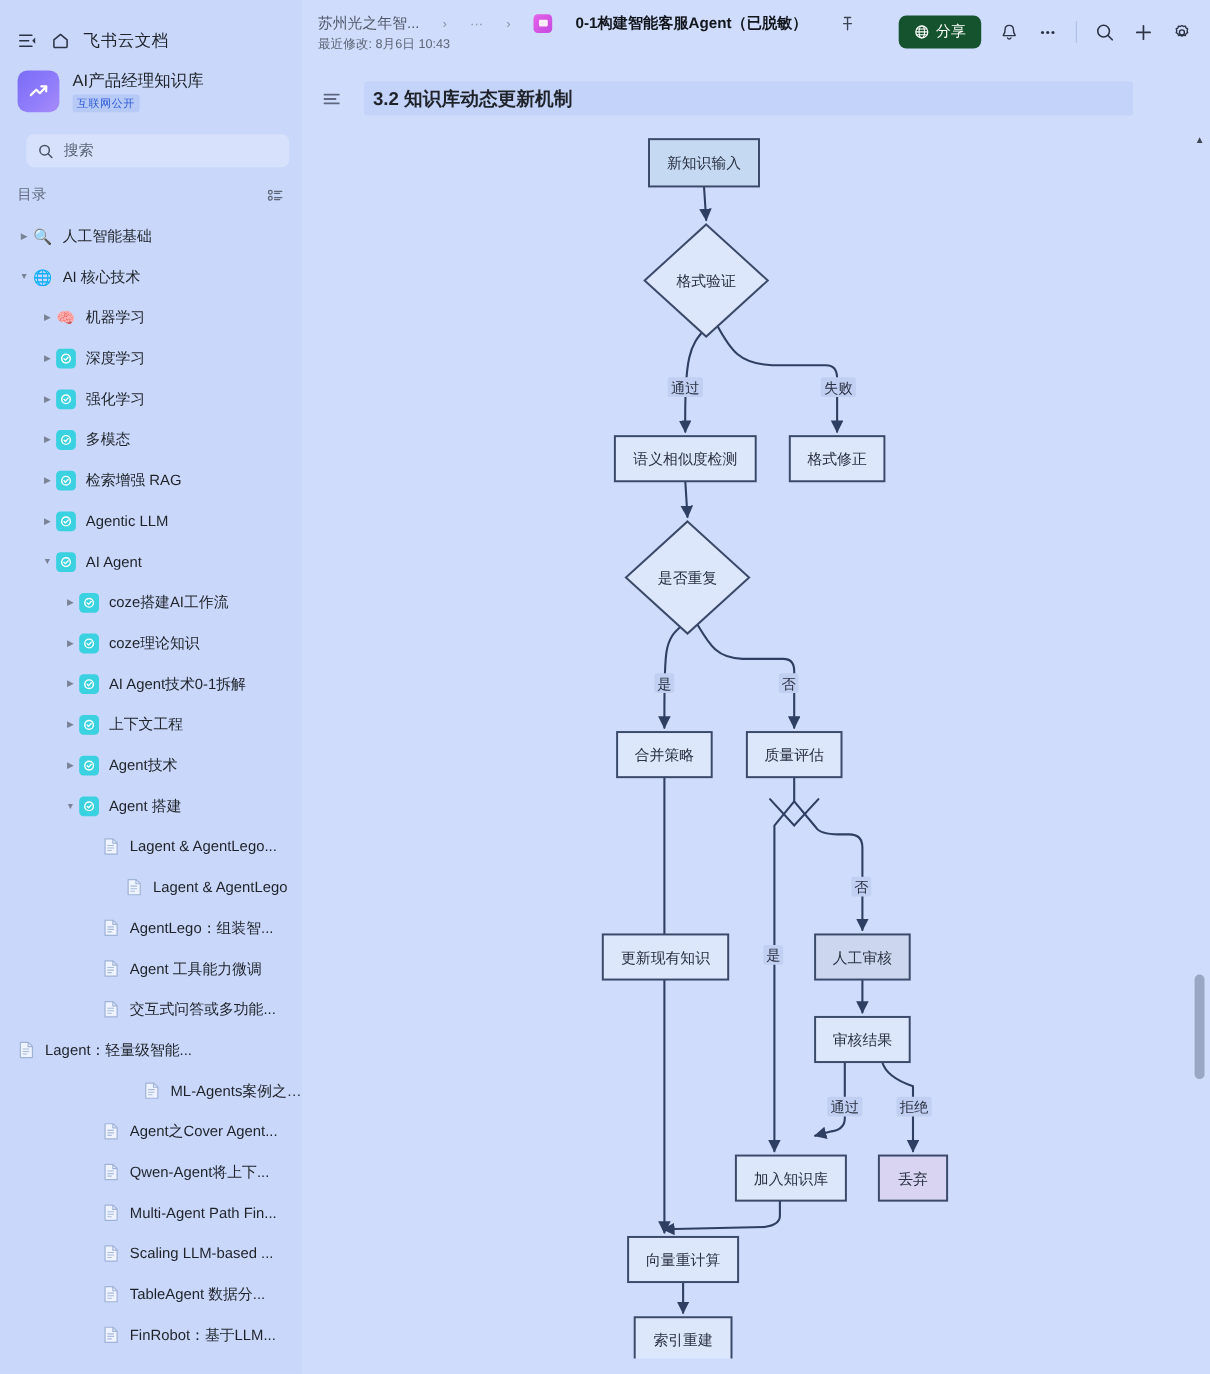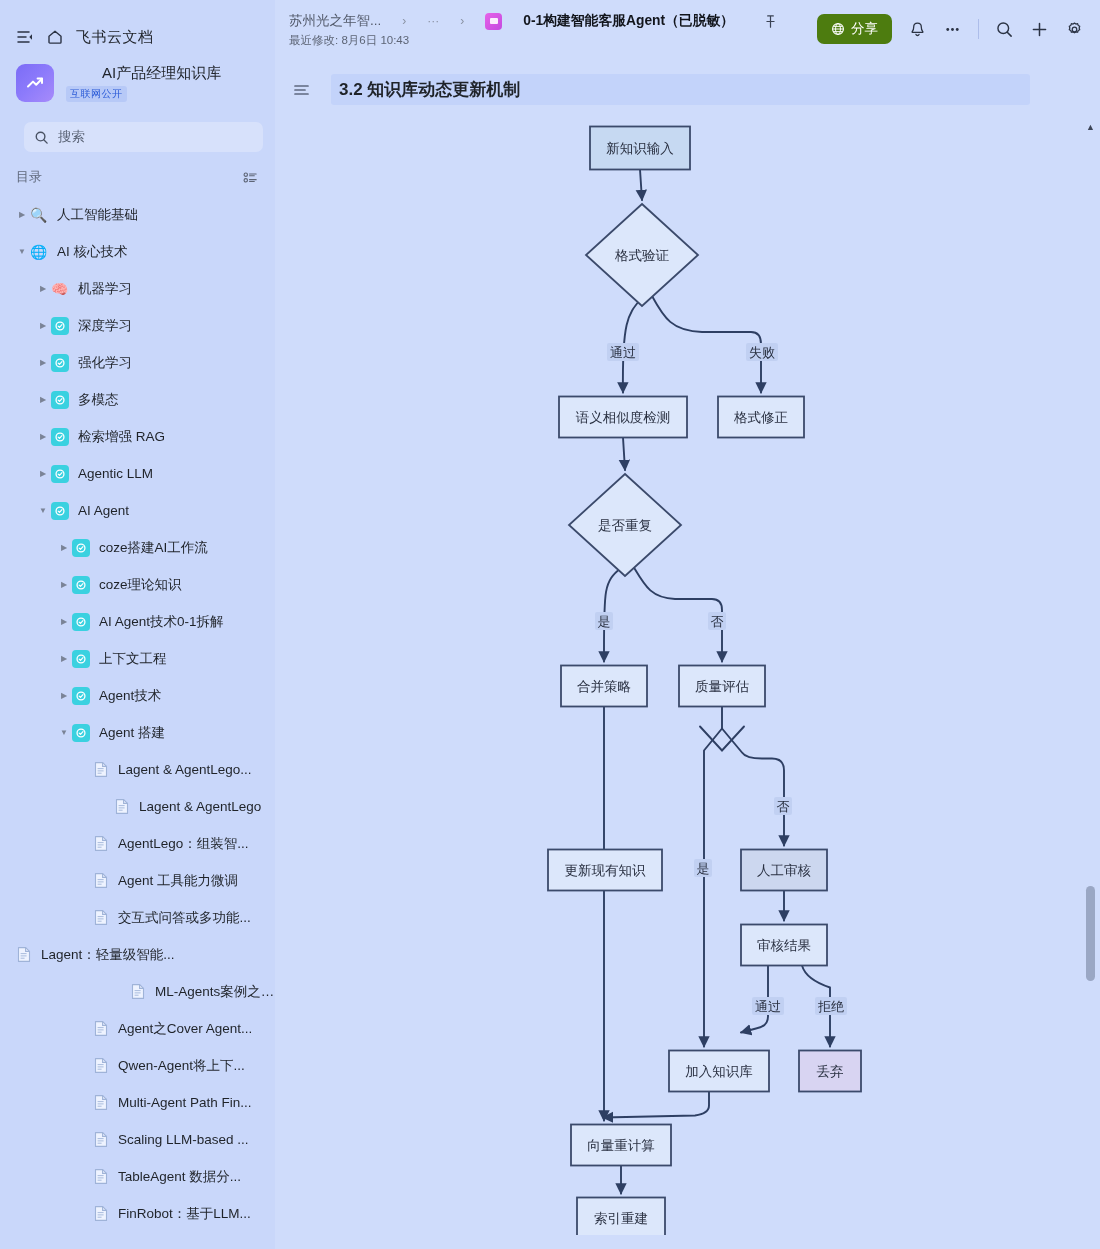--- a/index.html
+++ b/index.html
@@ -27,21 +27,21 @@
   .sb-top-label {
     font-size: 15px; color: #1f2329; letter-spacing: .5px;
   }
   .ws-row { display: flex; align-items: center; gap: 12px; padding: 10px 16px 6px 16px; }
   .ws-logo {
     width: 38px; height: 38px; border-radius: 9px; flex: 0 0 38px;
     background: linear-gradient(135deg, #7b6cf6 0%, #8d7bfb 50%, #a78bfa 100%);
     display: flex; align-items: center; justify-content: center;
   }
   .ws-texts { display: flex; flex-direction: column; gap: 3px; }
-  .ws-name { font-size: 15px; color: #1f2329; font-weight: 400; margin-left: 36px; }
+  .ws-name { font-size: 15px; color: #1f2329; font-weight: 400; }
   .ws-badge {
     font-size: 10px; color: #2b5bd7; background: #b7c9f7;
     padding: 1px 4px; border-radius: 3px; align-self: flex-start;
     letter-spacing: .5px;
   }
   .search-box {
     margin: 14px 12px 0 24px; height: 30px; border-radius: 7px;
     background: #d7e1fb; display: flex; align-items: center; gap: 9px;
     padding: 0 10px;
   }
@@ -81,21 +81,21 @@
     background: linear-gradient(135deg,#e662e8,#c44ae0);
     display: flex; align-items: center; justify-content: center;
   }
   .crumb-title { font-weight: 700; color: #12151c; font-size: 13.8px; }
   .modtime { font-size: 11.5px; color: #5d6576; padding-left: 0; }
   .top-right {
     position: absolute; right: 16px; top: 14px;
     display: flex; align-items: center; gap: 16px;
   }
   .share-btn {
-    background: #4d7c0f; color: #fff; border-radius: 7px;
+    background: #14532d; color: #fff; border-radius: 7px;
     height: 30px; padding: 0 14px; display: flex; align-items: center; gap: 6px;
     font-size: 13.5px; border: none; cursor: pointer;
     font-family: inherit;
   }
   .divider-v { width: 1px; height: 20px; background: #adbdea; }
   .icon-btn { cursor: pointer; display:flex; align-items:center; justify-content:center; }
 
   
   .docarea { position: absolute; left: 0; top: 60px; right: 0; bottom: 0; }
   .h-row { display: flex; align-items: center; gap: 20px; padding: 14px 0 0 18px; }

